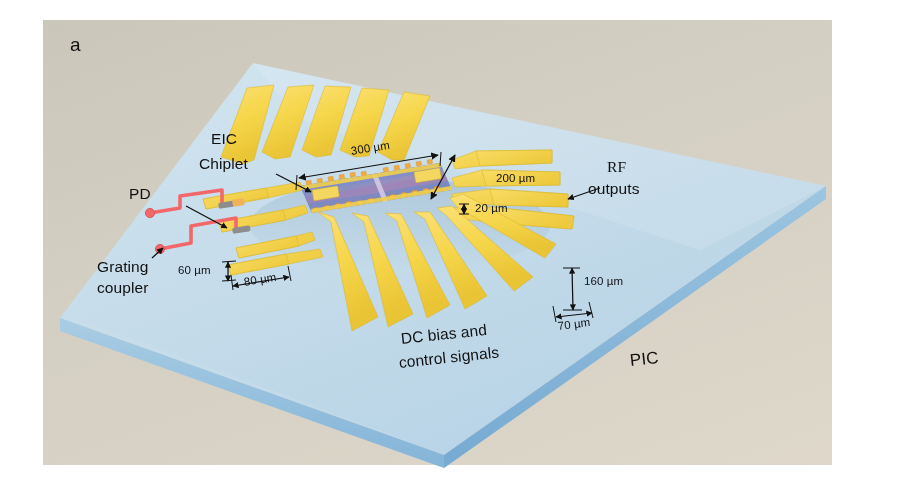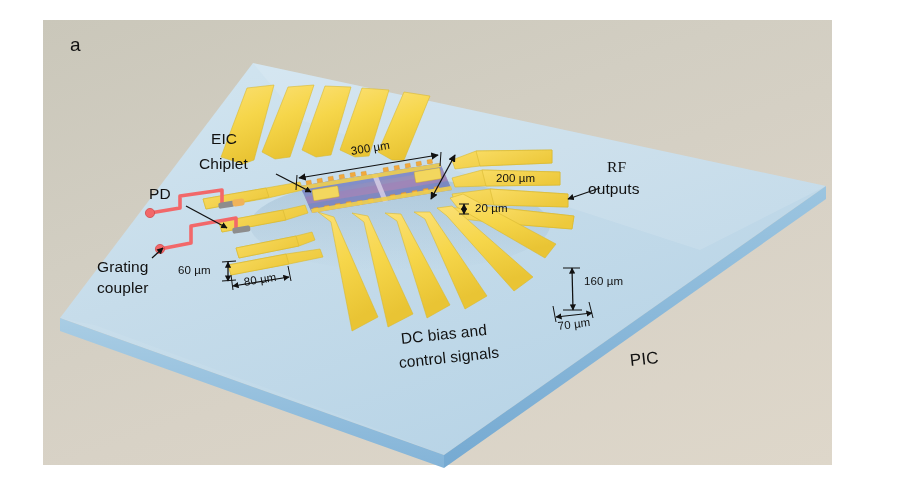--- a/index.html
+++ b/index.html
@@ -217,21 +217,21 @@
 
       <line x1="600" y1="188" x2="568" y2="199" marker-end="url(#ahs)"></line>
     </g>
   </svg>
 
   <div class="panel" style="left:70px;top:34px;">a</div>
 
   <div class="lbl" style="left:211px;top:130px;">EIC</div>
   <div class="lbl" style="left:199px;top:155px;">Chiplet</div>
 
-  <div class="lbl" style="left:149px;top:185px;">PD</div>
+  <div class="lbl" style="left:129px;top:185px;">PD</div>
 
   <div class="lbl" style="left:97px;top:258px;text-align:right;">Grating</div>
   <div class="lbl" style="left:97px;top:279px;">coupler</div>
 
   <div class="lbl" style="left:607px;top:158px;font-family:Liberation Serif, serif;">RF</div>
   <div class="lbl" style="left:588px;top:180px;text-align:center;">outputs</div>
 
   <div class="lbl" style="left:400px;top:330px;transform:rotate(-6deg);transform-origin:left top;">DC bias and</div>
   <div class="lbl" style="left:398px;top:354px;transform:rotate(-6deg);transform-origin:left top;">control signals</div>
 

